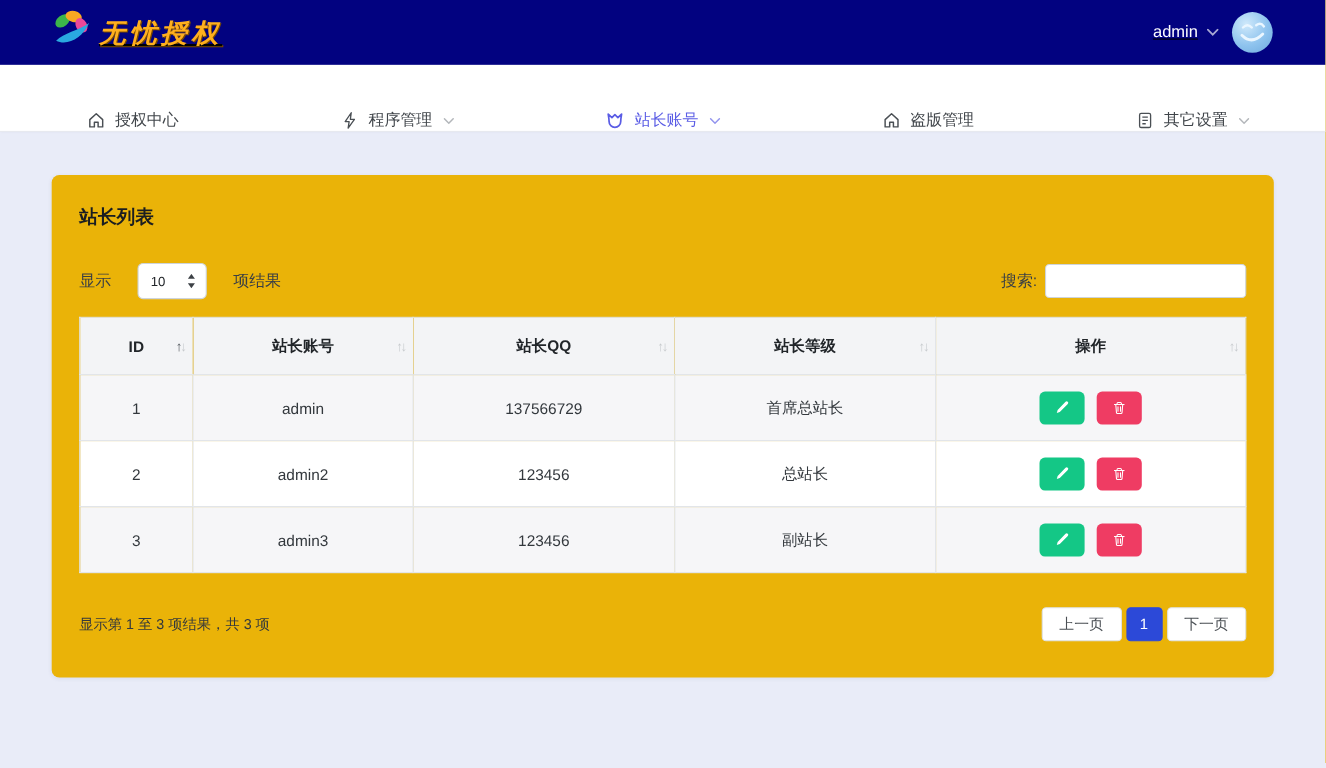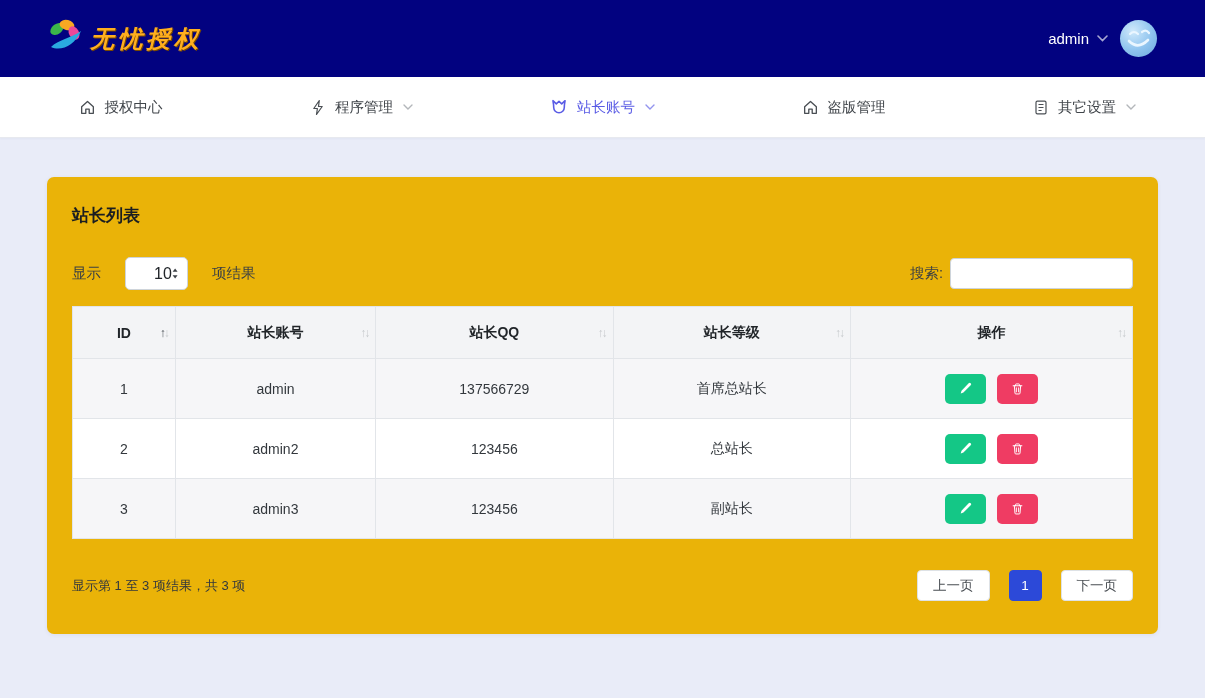--- a/index.html
+++ b/index.html
@@ -5,42 +5,43 @@
   * { margin:0; padding:0; box-sizing:border-box; }
   html,body { width:1205px; height:698px; }
   body {
     font-family:"Liberation Sans","DejaVu Sans",sans-serif;
     background:#e9ecf8;
     overflow:hidden;
   }
 
   
   .app-header {
-    height:77px; background:#020280;
+    height:59px; background:#020280;
     display:flex; align-items:center; justify-content:space-between;
     padding:0 48px 0 44px;
+    text-decoration:underline;
   }
   .brand { display:flex; align-items:center; gap:4px; }
   .brand-text {
     color:#ffaf1e; font-size:24px; font-weight:700; font-style:italic;
     letter-spacing:4px; text-shadow:1px 1px 0 #7a4a00;
   }
   .user-area { display:flex; align-items:center; gap:12px; }
   .user-name { color:#fff; font-size:15px; display:flex; align-items:center; gap:7px; cursor:pointer; }
   .avatar {
     width:37px; height:37px; border-radius:50%;
     background:radial-gradient(circle at 35% 30%, #cfe9fb, #8ec3ee 55%, #6da9dd);
     display:flex; align-items:center; justify-content:center; overflow:hidden;
   }
 
   
   .nav-bar {
     height:61px; background:#ffffff;
     border-bottom:1px solid #e7e9ef;
-    display:flex; align-items:center;
+    display:flex; align-items:flex-end;
     box-shadow:0 1px 2px rgba(30,40,90,.04);
   }
   .nav-item {
     flex:1; display:flex; align-items:center; justify-content:center; gap:9px;
     font-size:14.5px; color:#40454a; text-decoration:none; cursor:pointer;
   }
   .nav-item .nv-ic { display:flex; align-items:center; }
   .nav-item.active { color:#5a5ce5; }
   .chev { margin-left:1px; opacity:.65; }
 
@@ -51,21 +52,21 @@
     box-shadow:0 1px 4px rgba(40,50,100,.07);
     padding:27px 25px 33px;
   }
   .card-title { font-size:17px; font-weight:700; color:#1b1e21; margin-bottom:30px; }
 
   .controls { display:flex; justify-content:space-between; align-items:center; margin-bottom:16px; }
   .length-ctl { display:flex; align-items:center; gap:24px; font-size:14.5px; color:#3a3f44; }
   .select-box {
     width:63px; height:33px; border:1px solid #ced4da; border-radius:5px;
     display:flex; align-items:center; justify-content:space-between;
-    padding:0 9px 0 28px; font-size:16px; color:#212529; cursor:pointer; background:#fff;
+    padding:0 9px 0 11px; font-size:12px; color:#212529; cursor:pointer; background:#fff;
   }
   .search-ctl { display:flex; align-items:center; gap:7px; font-size:14.5px; color:#3a3f44; }
   .search-input {
     width:183px; height:31px; border:1px solid #ced4da; border-radius:4px;
     padding:0 9px; font-size:14px; color:#212529; outline:none;
   }
 
   
   table { width:100%; border-collapse:collapse; table-layout:fixed; }
   th, td { border:1px solid #e2e5e9; text-align:center; }
@@ -93,21 +94,20 @@
 
   
   .table-footer { display:flex; justify-content:space-between; align-items:center; margin-top:31px; }
   .summary { font-size:13px; color:#33383d; }
   .pagination { display:flex; gap:4px; }
   .page-btn {
     height:31px; padding:0 15px; background:#fff; border:1px solid #dee2e6;
     border-radius:4px; font-size:13.5px; color:#4a4f54; cursor:pointer;
     display:flex; align-items:center; justify-content:center;
     font-family:inherit;
-    margin-left:15px;
   }
   .page-btn.current {
     width:33px; padding:0; background:#2c49d8; border-color:#2c49d8; color:#fff;
   }
 </style>
 </head>
 <body>
 
 <header class="app-header">
   <div class="brand">

